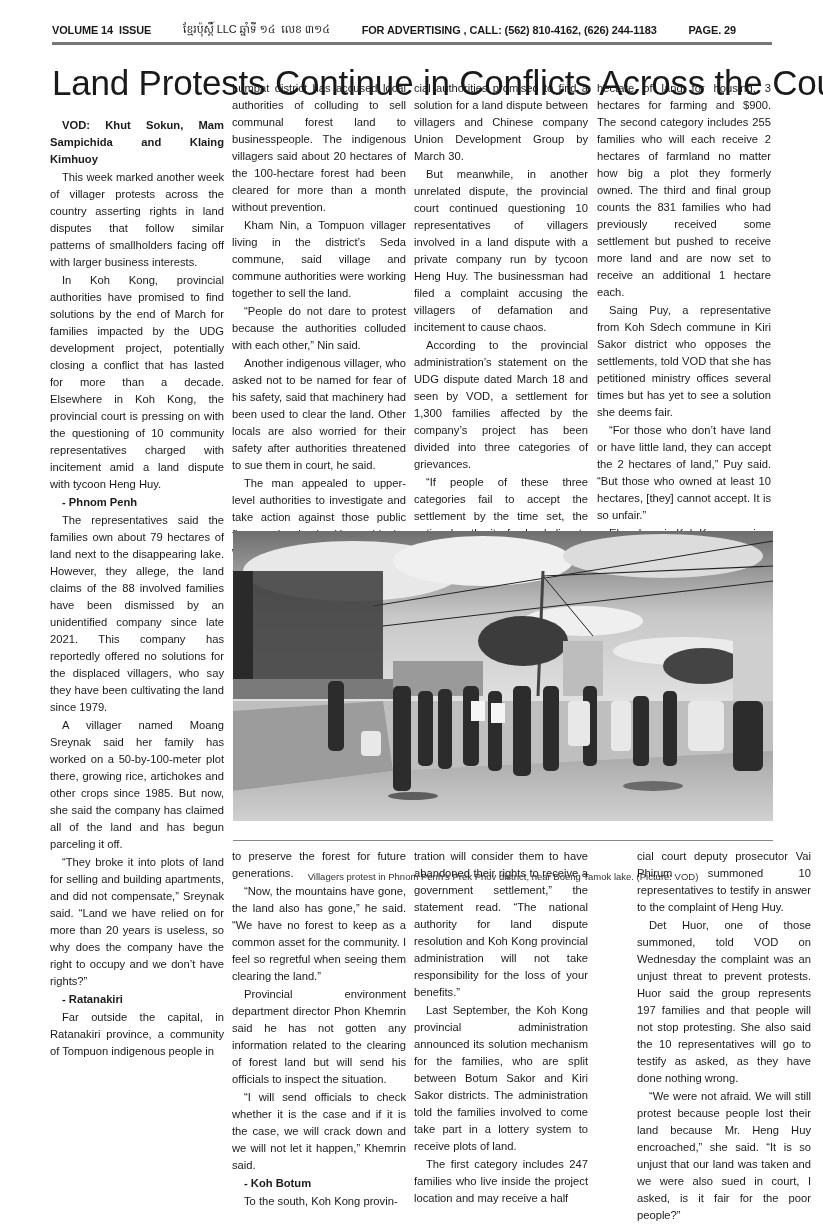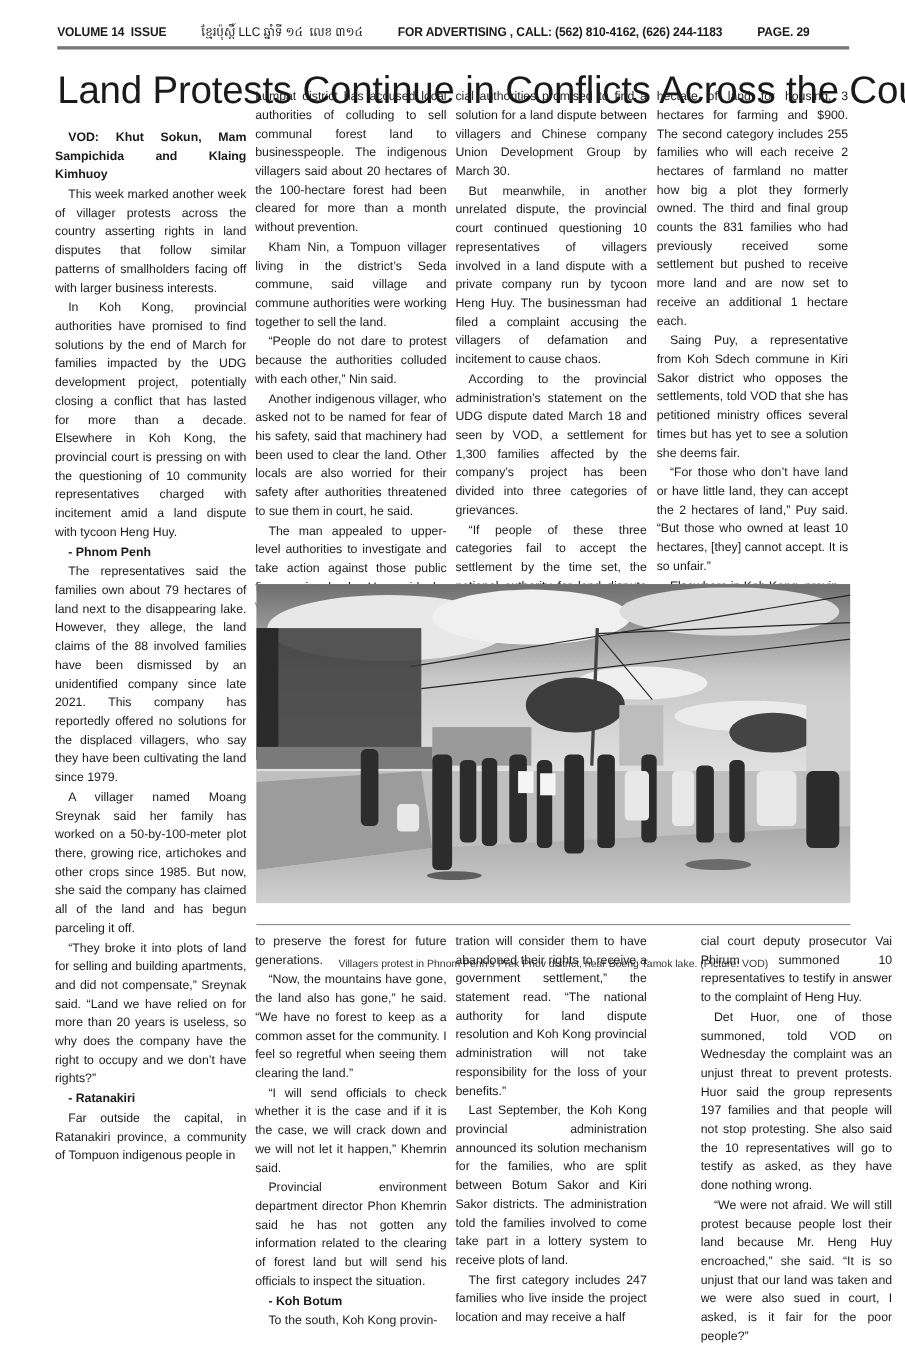--- a/index.html
+++ b/index.html
@@ -140,22 +140,22 @@
       <ellipse cx="420" cy="255" rx="30" ry="5" opacity="0.5"></ellipse>
     </g>
   </svg>
 </div>
 <div class="caption">Villagers protest in Phnom Penh’s Prek Pnov district, near Boeng Tamok lake. (Picture: VOD)</div>
 <div class="caprule"></div>
 
 <div class="col c2b">
   <p class="noindent">to preserve the forest for future generations.</p>
   <p>“Now, the mountains have gone, the land also has gone,” he said. “We have no forest to keep as a common asset for the community. I feel so regretful when seeing them clearing the land.”</p>
+  <p>Provincial environment department director Phon Khemrin said he has not gotten any information related to the clearing of forest land but will send his officials to inspect the situation.</p>
   <p>“I will send officials to check whether it is the case and if it is the case, we will crack down and we will not let it happen,” Khemrin said.</p>
-  <p>Provincial environment department director Phon Khemrin said he has not gotten any information related to the clearing of forest land but will send his officials to inspect the situation.</p>
   <p class="sub">- Koh Botum</p>
   <p>To the south, Koh Kong provin-</p>
 </div>
 
 <div class="col c3b">
   <p class="noindent">tration will consider them to have abandoned their rights to receive a government settlement,” the statement read. “The national authority for land dispute resolution and Koh Kong provincial administration will not take responsibility for the loss of your benefits.”</p>
   <p>Last September, the Koh Kong provincial administration announced its solution mechanism for the families, who are split between Botum Sakor and Kiri Sakor districts. The administration told the families involved to come take part in a lottery system to receive plots of land.</p>
   <p>The first category includes 247 families who live inside the project location and may receive a half</p>
 </div>
 

